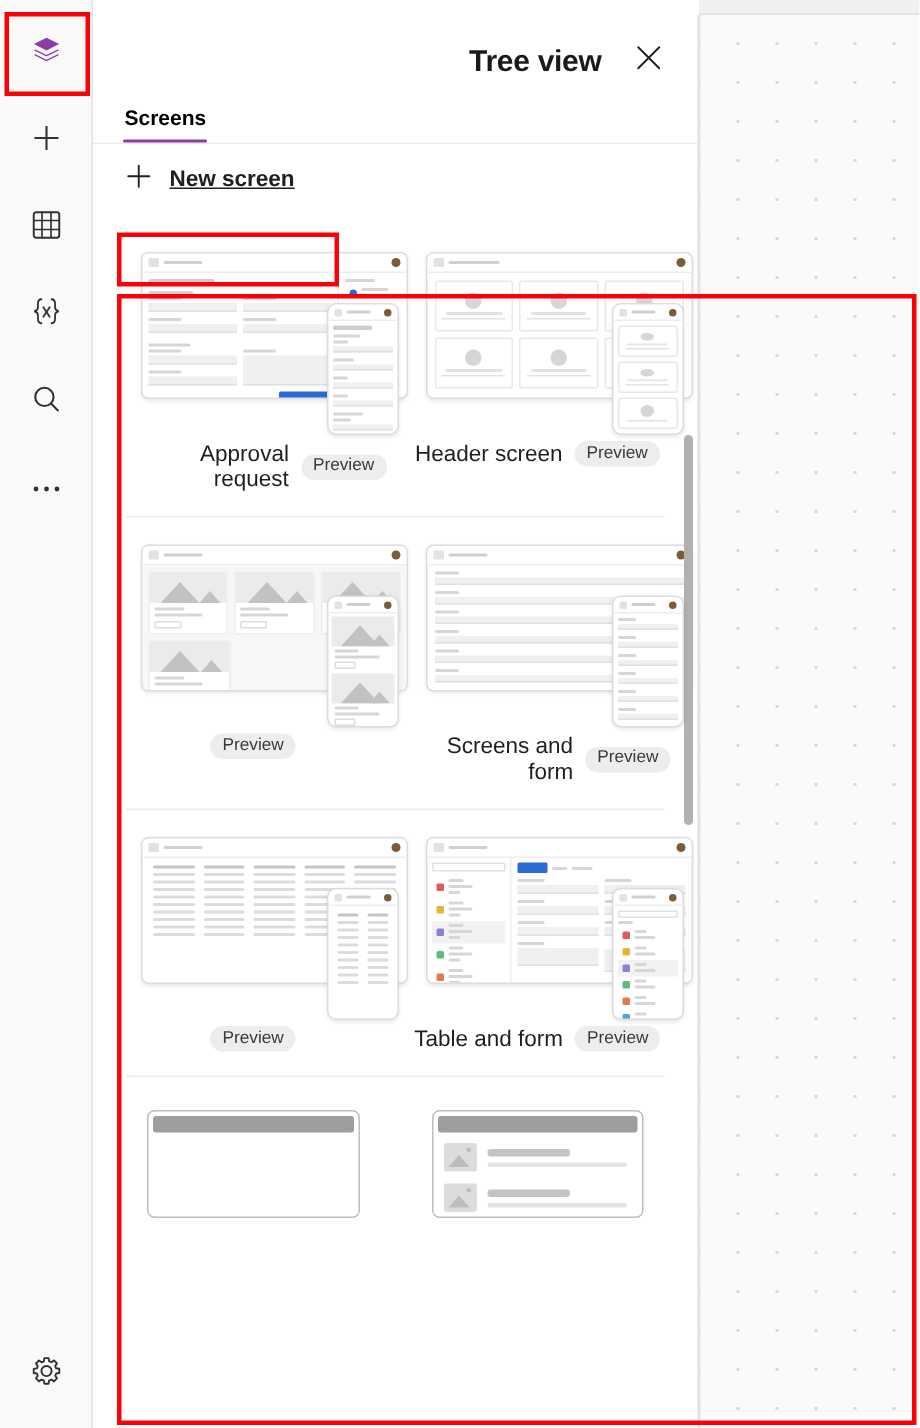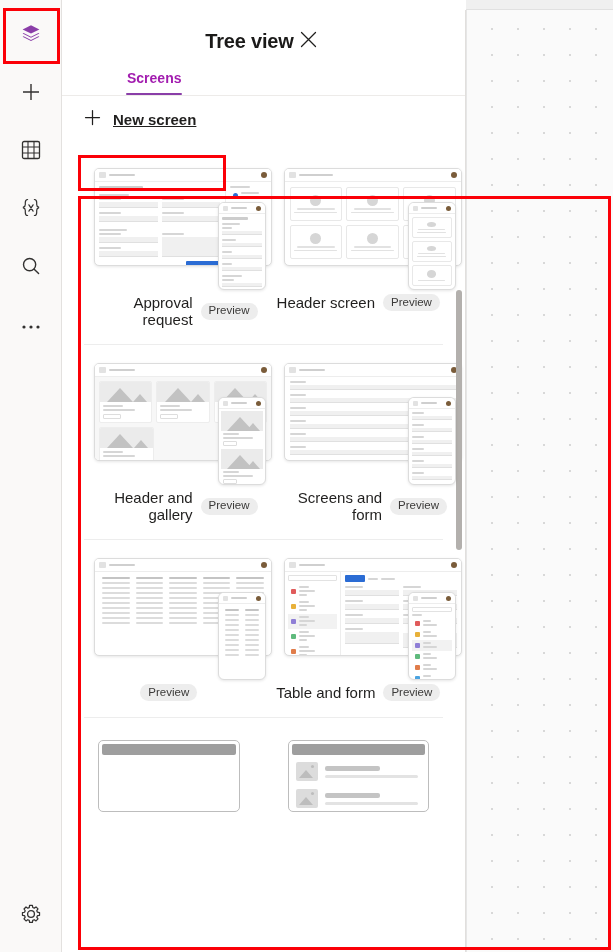--- a/index.html
+++ b/index.html
@@ -42,36 +42,36 @@
   #rail-top { padding-top:16px; display:flex; flex-direction:column; gap:18px; align-items:center;}
   #rail-bottom { padding-bottom:16px; }
 
   
   #panel {
     position:absolute; left:62px; top:10px; width:404px; height:942px;
     background:#ffffff; border-right:1px solid #e1dfdd;
     display:flex; flex-direction:column;
   }
   #panel-header {
-    display:flex; align-items:center; justify-content:center;
+    display:flex; align-items:center; justify-content:flex-end;
     padding:16px 18px 10px 20px;
+    gap:16px;
   }
   #panel-title { font-size:20px; font-weight:600; letter-spacing:-0.2px; color:#1b1a19; }
   #close-btn {
     width:30px;height:30px;display:flex;align-items:center;justify-content:center;
     cursor:pointer;border-radius:3px;
   }
   #tabs {
     display:flex; gap:20px; padding:0 20px;
     border-bottom:1px solid #edebe9;
   }
   .tab {
-    font-size:14px; padding:4px 1px 9px 1px; cursor:pointer; color:#a21caf;
+    font-size:14px; padding:4px 1px 9px 1px; cursor:pointer; color:#000000;
     position:relative;
-    margin-left:44px;
   }
   .tab.active { font-weight:700; }
   .tab.active:after {
     content:""; position:absolute; left:0; right:0; bottom:0; height:2.5px;
     background:#8a3ea8; border-radius:2px;
   }
 
   #searchwrap { padding:12px 20px 0 20px; }
   #search-box {
     height:34px; border:1px solid #c8c6c4; border-radius:3px; background:#fff;
@@ -564,21 +564,20 @@
               <div style="padding:0 2px 3px 2px;">
                   <div class="ln lbl" style="width:16px;"></div>
                   <div class="ln lbl" style="width:30px;"></div>
                   <div style="border:1px solid #ddd;border-radius:1px;height:5px;width:14px;margin-top:2px;"></div>
                 </div>
 
             </div>
           </div>
         </div>
         <div class="card-label-row">
-          <span class="card-label">Header and gallery</span>
           <span class="preview-badge">Preview</span>
         </div>
       </div>
 
       <div class="card">
         <div class="thumb">
           <div class="mock desktop">
             <div class="mock-top">
                 <div class="m-logo"></div>
                 <div class="m-ttl"></div>

